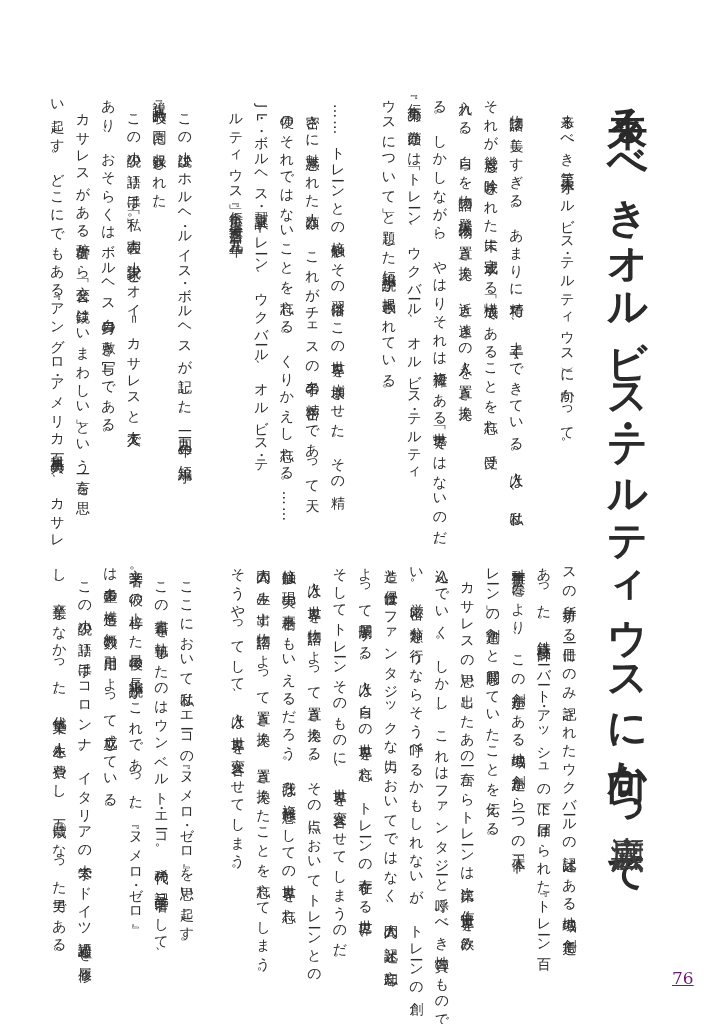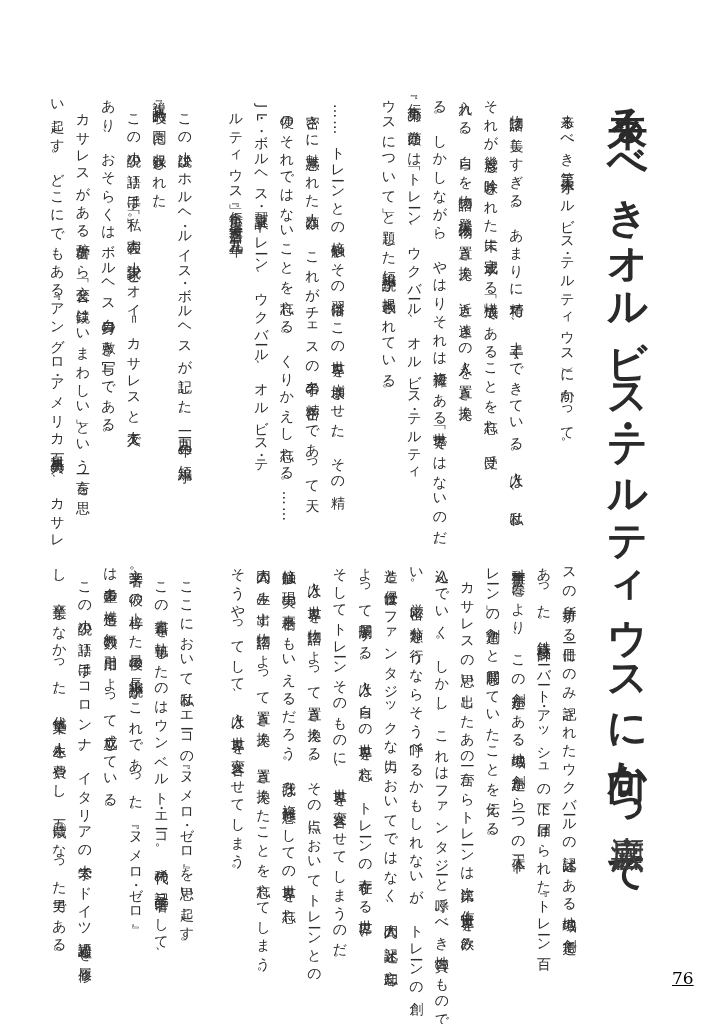--- a/index.html
+++ b/index.html
@@ -30,21 +30,21 @@
   .block p { margin: 0; padding: 0; white-space: nowrap; }
   .block p.indent { text-indent: 1em; }
   .block p.blank { width: 25.5px; }
 
   .upper { left: 70px; top: 90px; width: 510px; height: 420px; }
   .lower { left: 78px; top: 558px; width: 504px; height: 400px; }
 
   .page-number {
     position: absolute; left: 672px; top: 968px;
     font-family: "DejaVu Serif", "Liberation Serif", serif;
-    font-size: 17px; color: #000000; text-decoration: underline;
+    font-size: 17px; color: #701a75; text-decoration: underline;
   }
 </style>
 </head>
 <body>
 
 <div class="page">
 
   <div class="title">来るべきオルビス・テルティウスに向かって</div>
   <div class="author">広瀬喜六</div>
 

